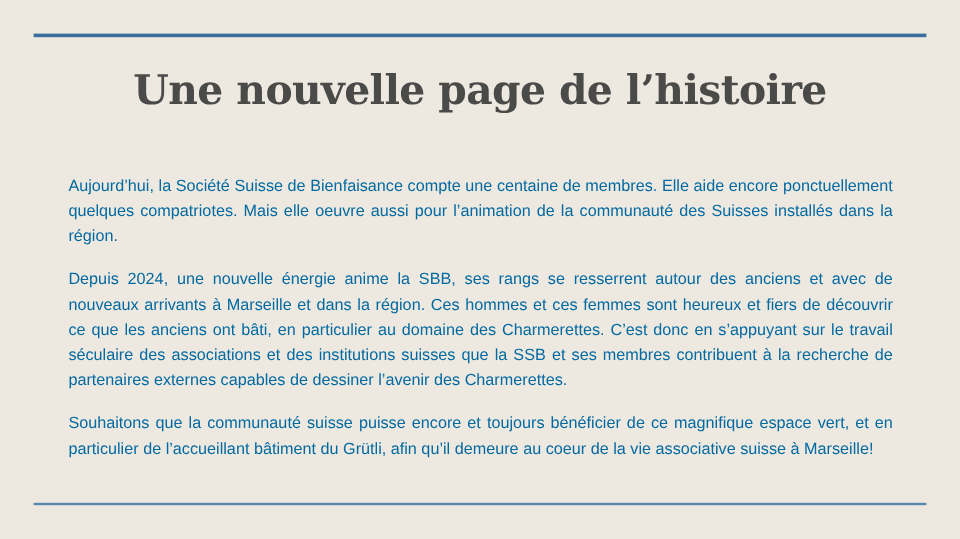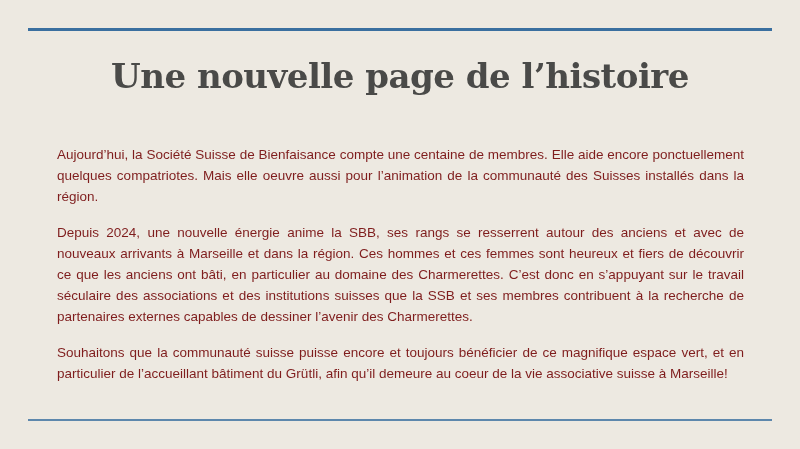--- a/index.html
+++ b/index.html
@@ -45,21 +45,21 @@
     font-weight: bold;
     font-size: 34px;
     letter-spacing: -0.5px;
     color: #4A4A48;
   }
   .body-text {
     position: absolute;
     top: 144px;
     left: 57px;
     width: 687px;
-    color: #7f1d1d;
+    color: #0369a1;
     font-size: 13.5px;
     line-height: 21px;
     text-align: justify;
   }
   .body-text p {
     margin: 0 0 15px 0;
   }
   .body-text p:last-child {
     margin-bottom: 16px;
   }

